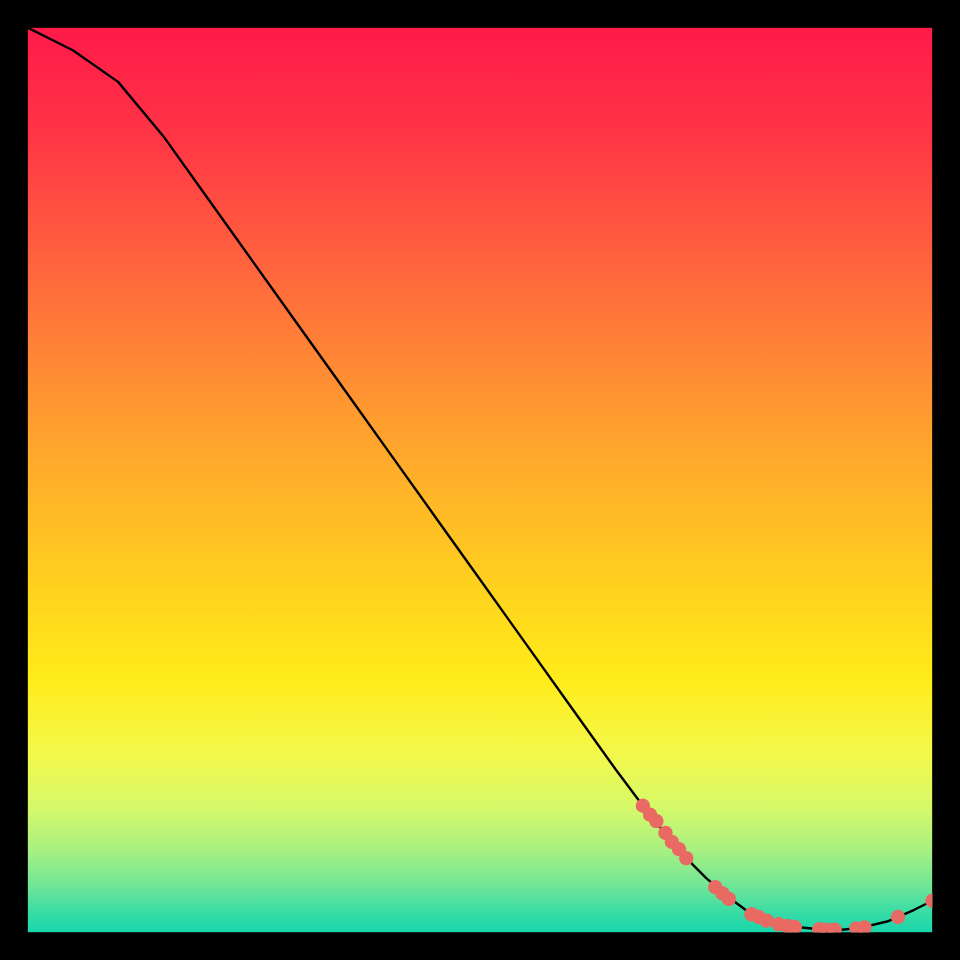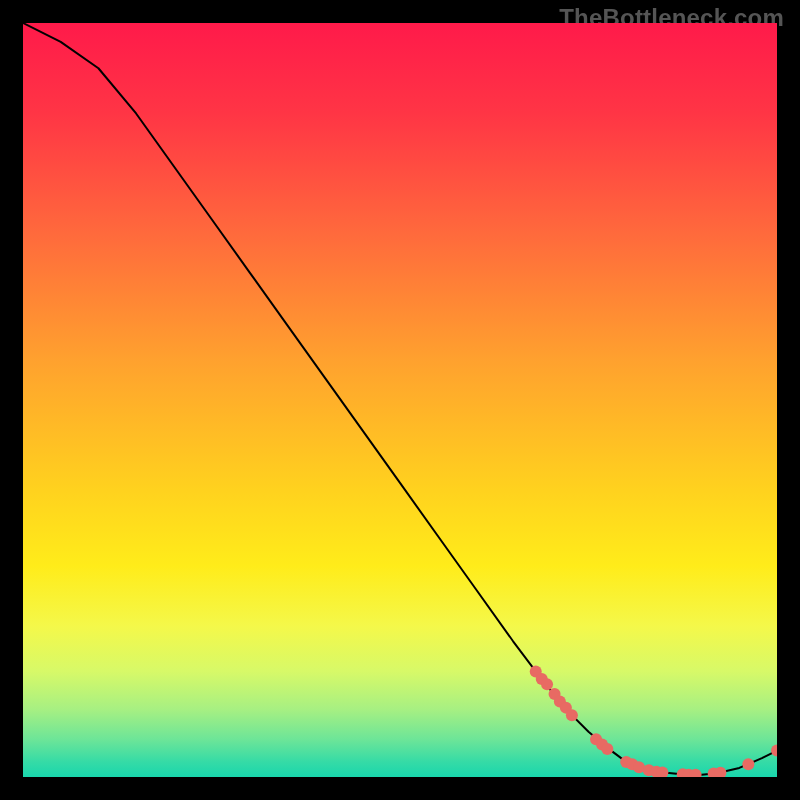--- a/index.html
+++ b/index.html
@@ -26,21 +26,20 @@
     top: 23px;
     width: 754px;
     height: 754px;
   }
   .plot svg { display: block; }
 </style>
 </head>
 <body>
 
 <div class="stage">
-  <div class="watermark">TheBottleneck.com</div>
   <div class="plot">
     <svg id="plot-svg" width="754" height="754" viewBox="0 0 754 754">
         <defs>
           <linearGradient id="bg-grad" x1="0" y1="0" x2="0" y2="1">
             <stop offset="0%" stop-color="#ff1a4a"></stop>
             <stop offset="12%" stop-color="#ff3545"></stop>
             <stop offset="28.000000000000004%" stop-color="#ff6a3c"></stop>
             <stop offset="45%" stop-color="#ffa22e"></stop>
             <stop offset="62%" stop-color="#ffd21e"></stop>
             <stop offset="72%" stop-color="#ffec1a"></stop>

